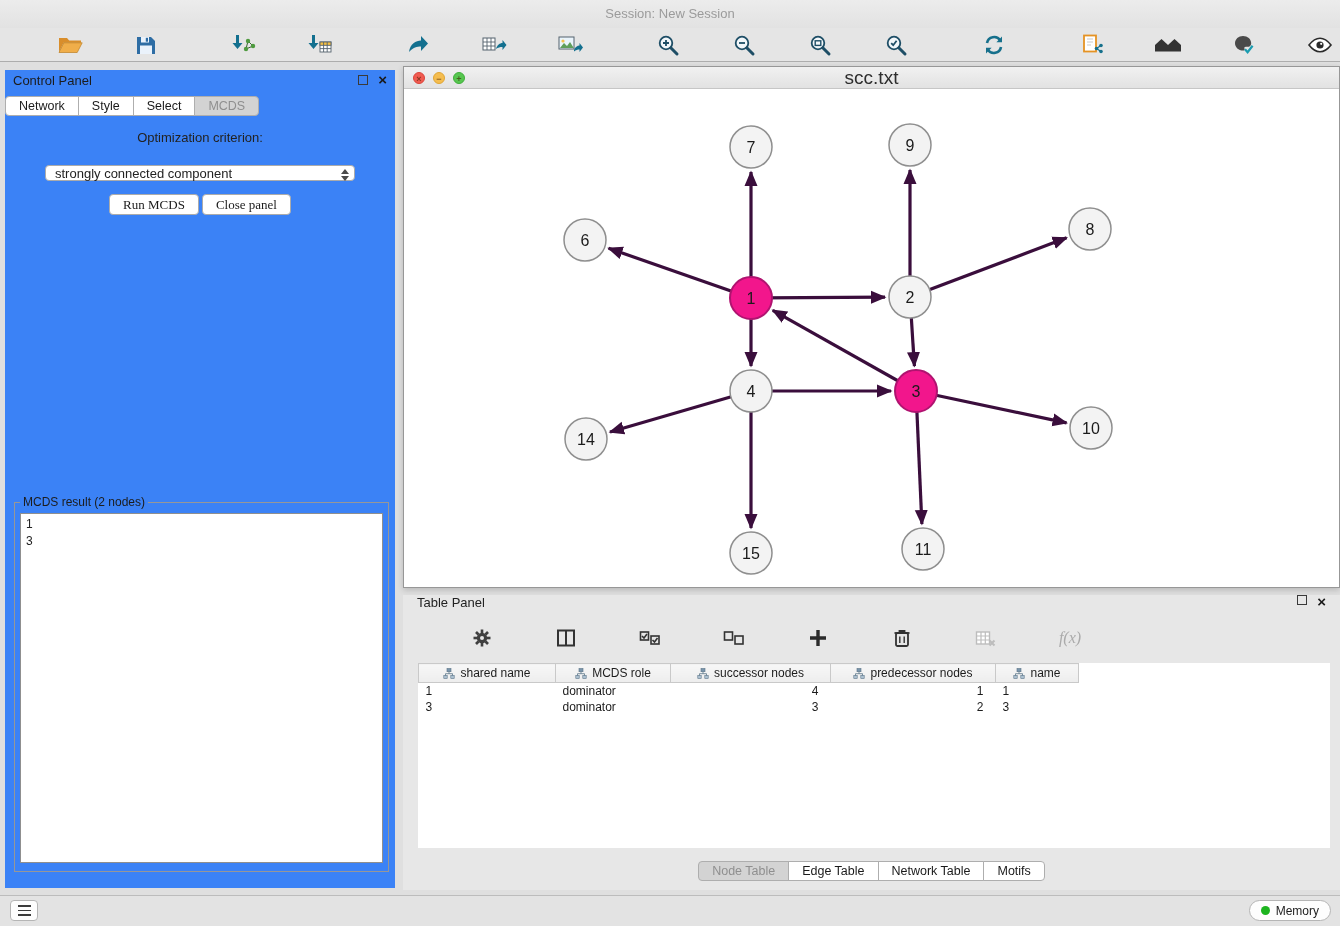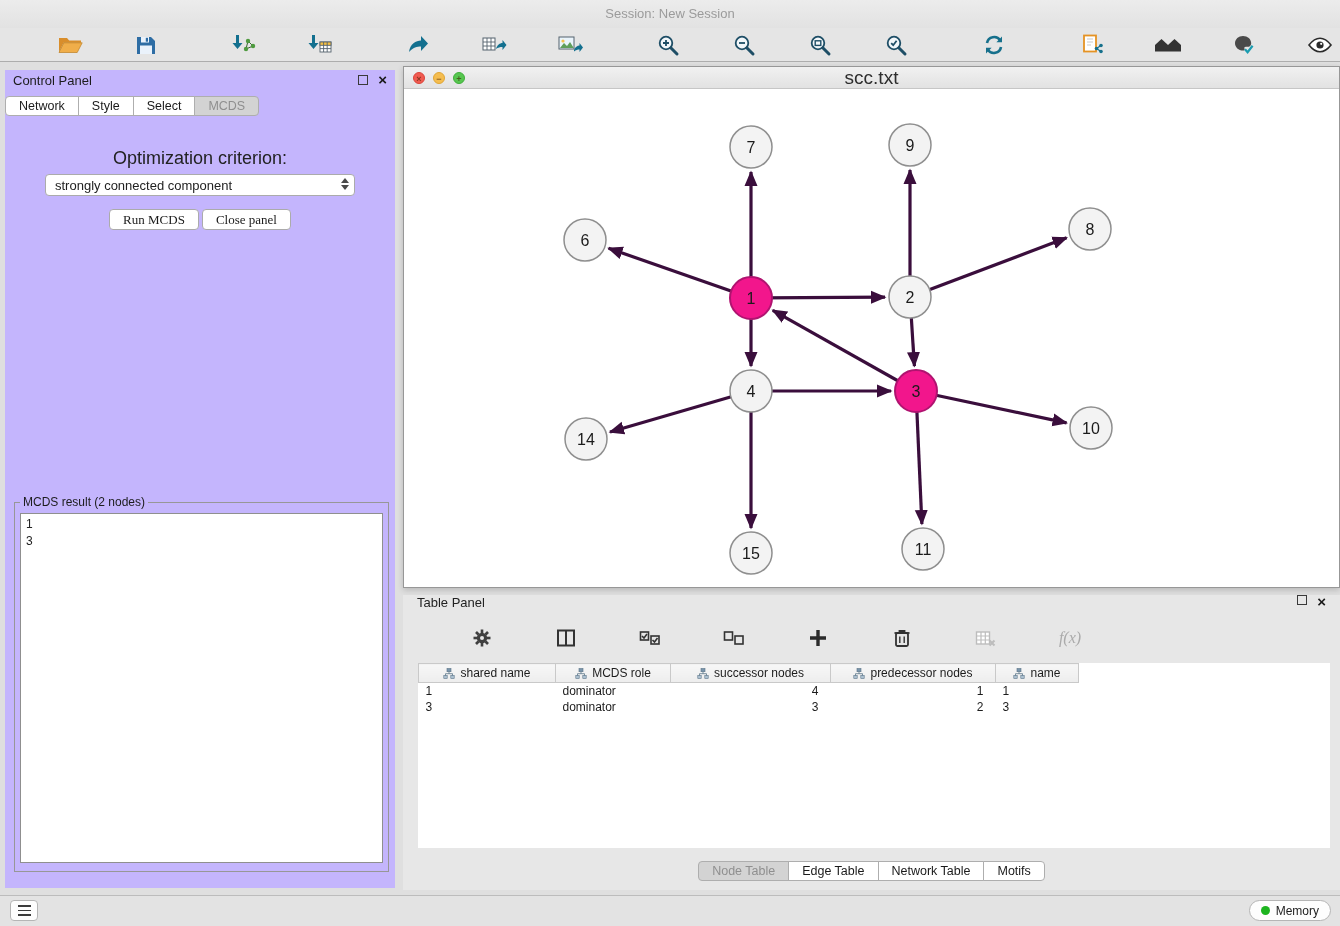--- a/index.html
+++ b/index.html
@@ -16,34 +16,34 @@
   .toolbar { position:absolute; top:28px; left:0; right:0; height:34px; background:#e5e5e5;
     border-bottom:1px solid #adadad; display:flex; align-items:center; padding:0 12px; }
   .tb-group { display:flex; align-items:center; margin-right:22px; }
   .tb-btn { width:36px; height:30px; display:flex; align-items:center; justify-content:center;
     background:none; border:none; cursor:pointer;margin-left:40px; }
   .search-wrap { margin-left:auto; width:290px; height:21px; background:#fff; border:1px solid #b9b9b9;
     border-radius:11px; display:flex; align-items:center; padding:0 8px; gap:5px; }
   .search-wrap input { border:none; outline:none; flex:1; font-size:12px; background:transparent; font-family:inherit; }
 
   
-  .control-panel { position:absolute; left:5px; top:70px; width:390px; height:818px; background:#c4b5fd; }
+  .control-panel { position:absolute; left:5px; top:70px; width:390px; height:818px; background:#3b82f6; }
   .panel-header { height:20px; display:flex; align-items:center; padding:0 8px; font-size:13px; color:#1c1c1c; }
   .panel-header .spacer { flex:1; }
   .win-float { width:10px; height:10px; border:1.5px solid #3a3a3a; margin-right:10px; cursor:pointer; }
   .win-close { font-weight:700; font-size:15px; color:#1a1a1a; line-height:14px; cursor:pointer; }
   .seg { display:flex; justify-content:flex-start; margin-top:6px; }
   .seg button { height:20px; padding:0 13px; background:#fff; border:1px solid #aeaeae; margin-left:-1px;
     font-size:12.5px; color:#1a1a1a; font-family:inherit; cursor:pointer; }
   .seg button:first-child { border-radius:4px 0 0 4px; margin-left:0; }
   .seg button:last-child { border-radius:0 4px 4px 0; }
   .seg button.selected { background:#d3d3d3; color:#8f8f8f; }
-  .opt-label { text-align:center; margin-top:32px; font-size:18px; }
+  .opt-label { text-align:center; margin-top:14px; font-size:13px; }
   .dropdown { position:relative; display:flex; align-items:center; background:#fff; border:1px solid #ababab;
-    border-radius:4px; height:22px; width:310px; margin:5px auto 0; padding-left:9px; font-size:13px; cursor:pointer; }
+    border-radius:4px; height:16px; width:310px; margin:20px auto 0; padding-left:9px; font-size:13px; cursor:pointer; }
   .stepper { position:absolute; right:5px; top:3px; display:flex; flex-direction:column; align-items:center; gap:2px; }
   .tri-up { width:0; height:0; border-left:4px solid transparent; border-right:4px solid transparent; border-bottom:5px solid #4a4a4a; }
   .tri-down { width:0; height:0; border-left:4px solid transparent; border-right:4px solid transparent; border-top:5px solid #4a4a4a; }
   .btn-row { display:flex; justify-content:center; gap:3px; margin-top:13px;font-family:Liberation Serif, serif; }
   .mac-btn { height:21px; padding:0 13px; background:#fff; border:1px solid #ababab; border-radius:4px;
     font-size:13px; color:#1a1a1a; font-family:inherit; cursor:pointer; }
   fieldset.result { position:absolute; left:9px; right:6px; top:425px; bottom:16px;
     border:1px solid #979797; padding:0; }
   fieldset.result legend { font-size:12px; margin-left:5px; padding:0 3px; color:#1c1c1c; }
   .result-box { position:absolute; top:4px; left:5px; right:5px; bottom:8px; background:#fff;

